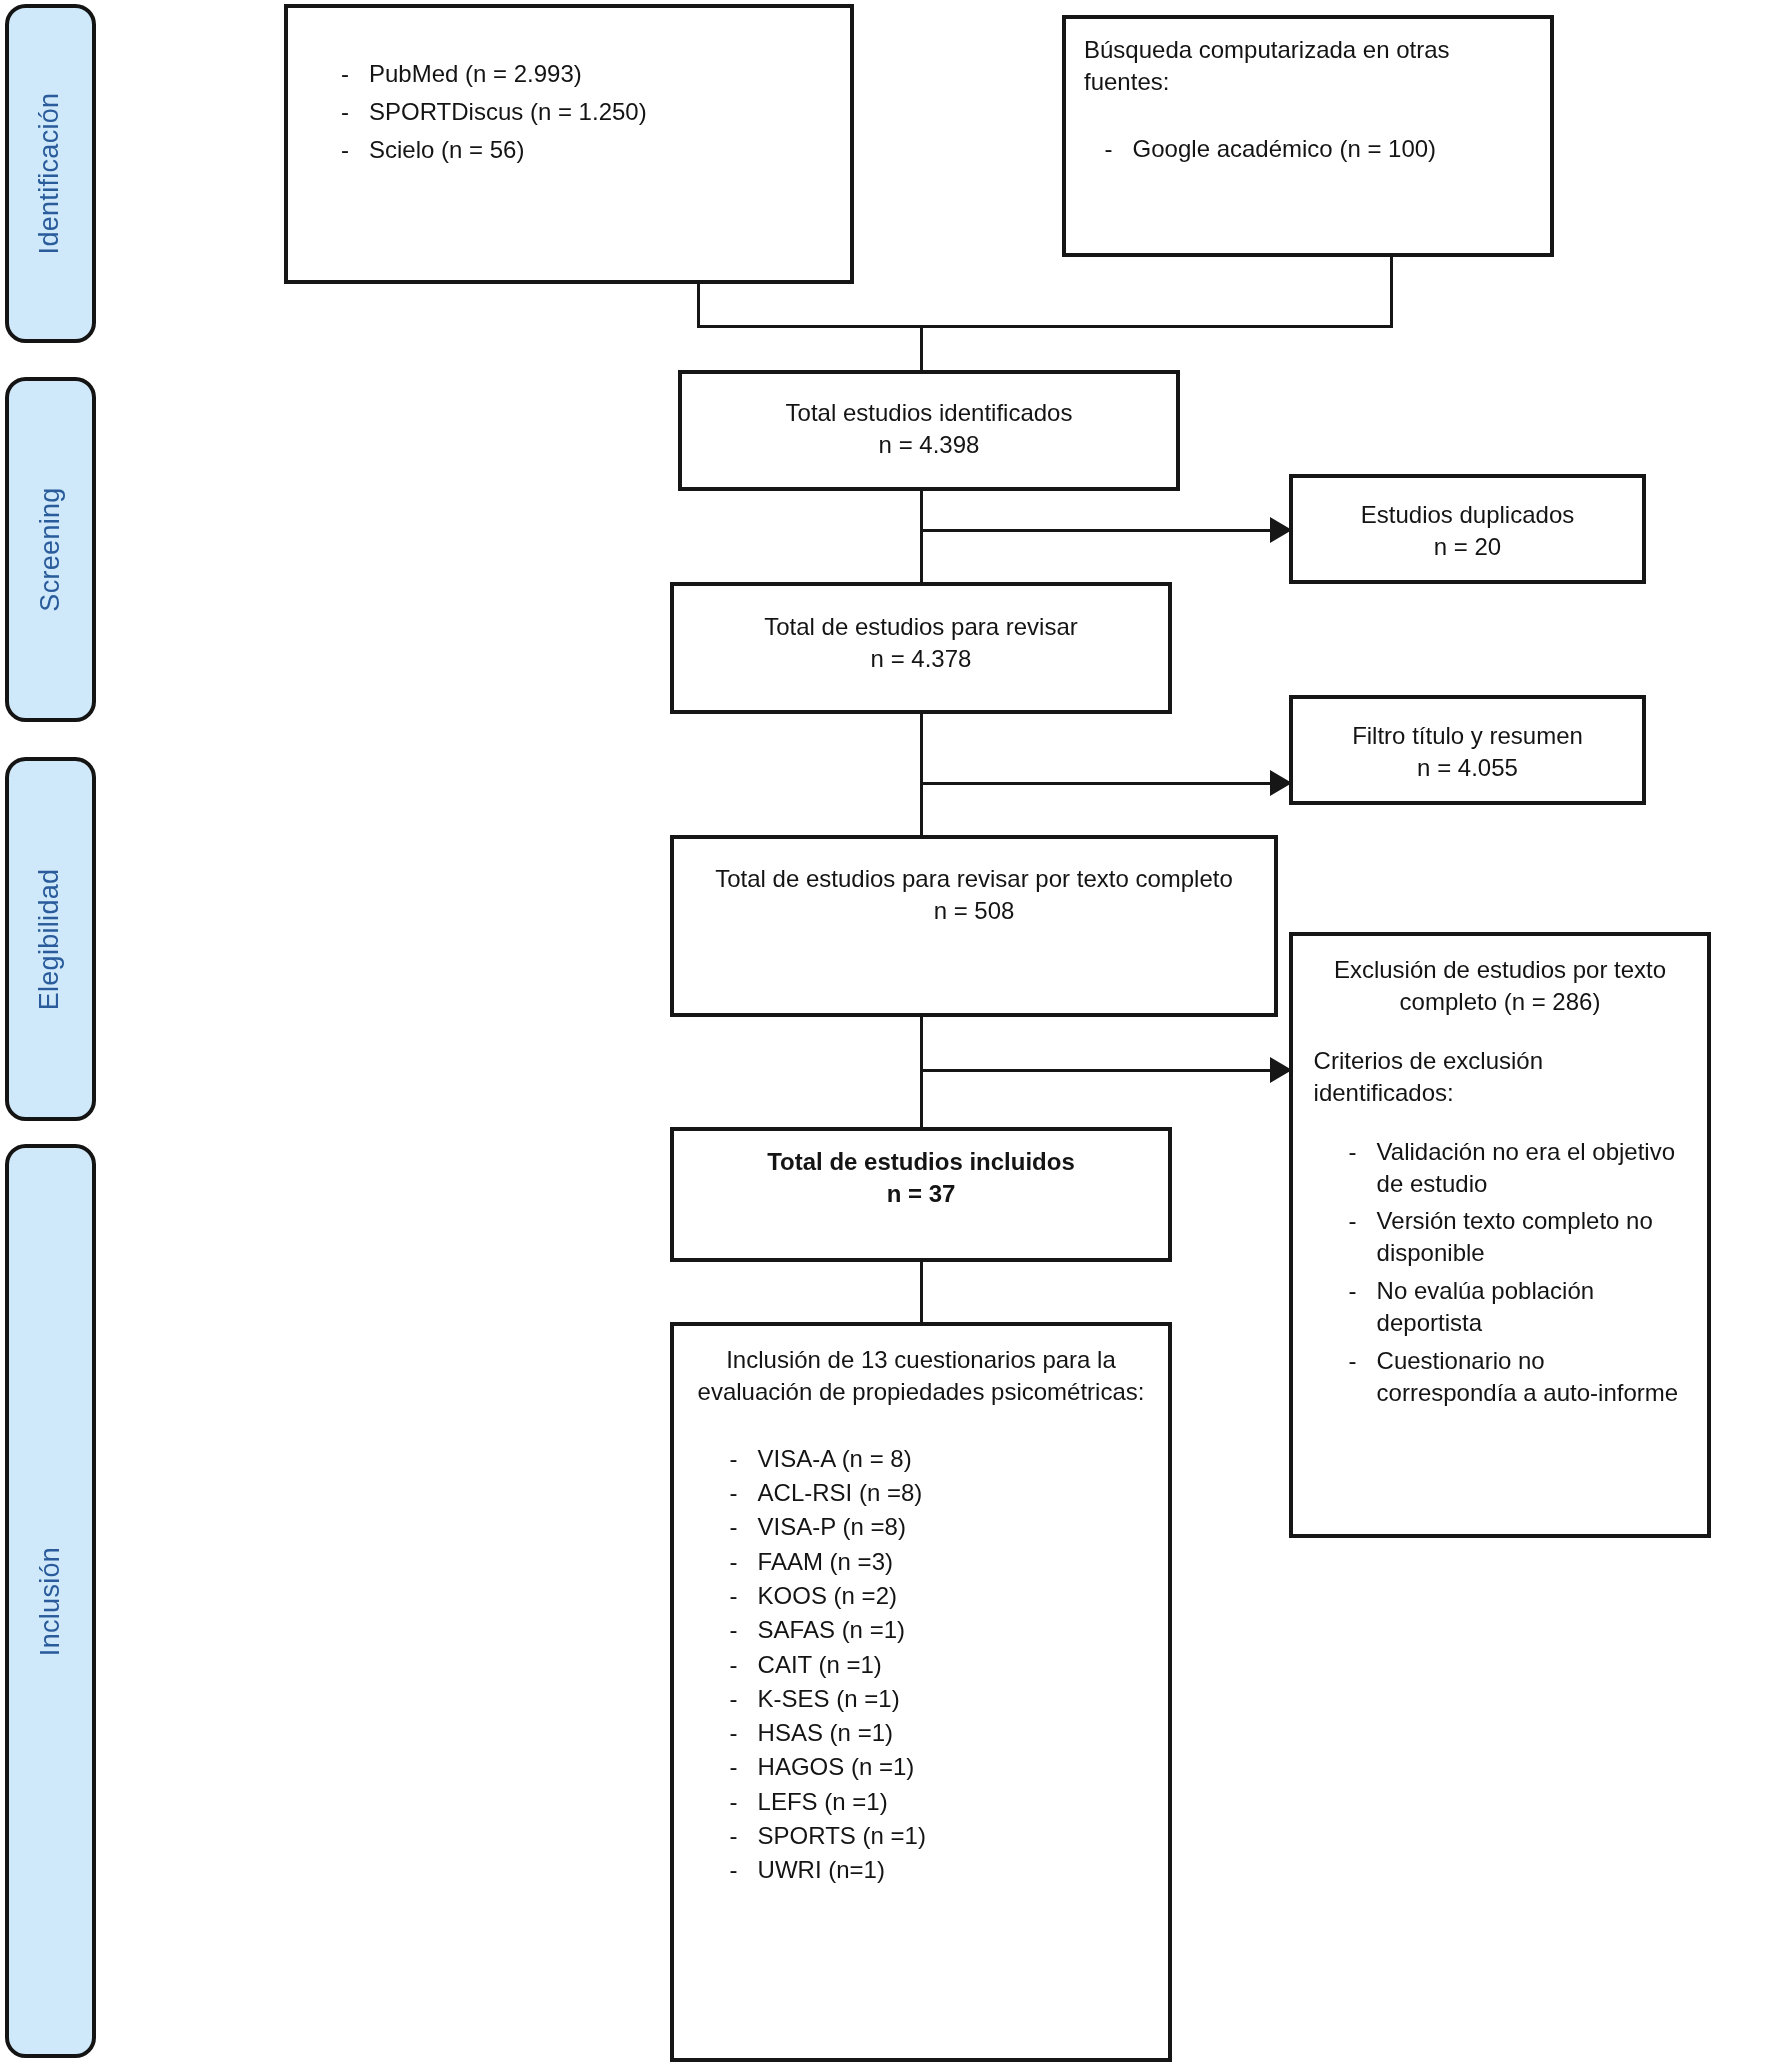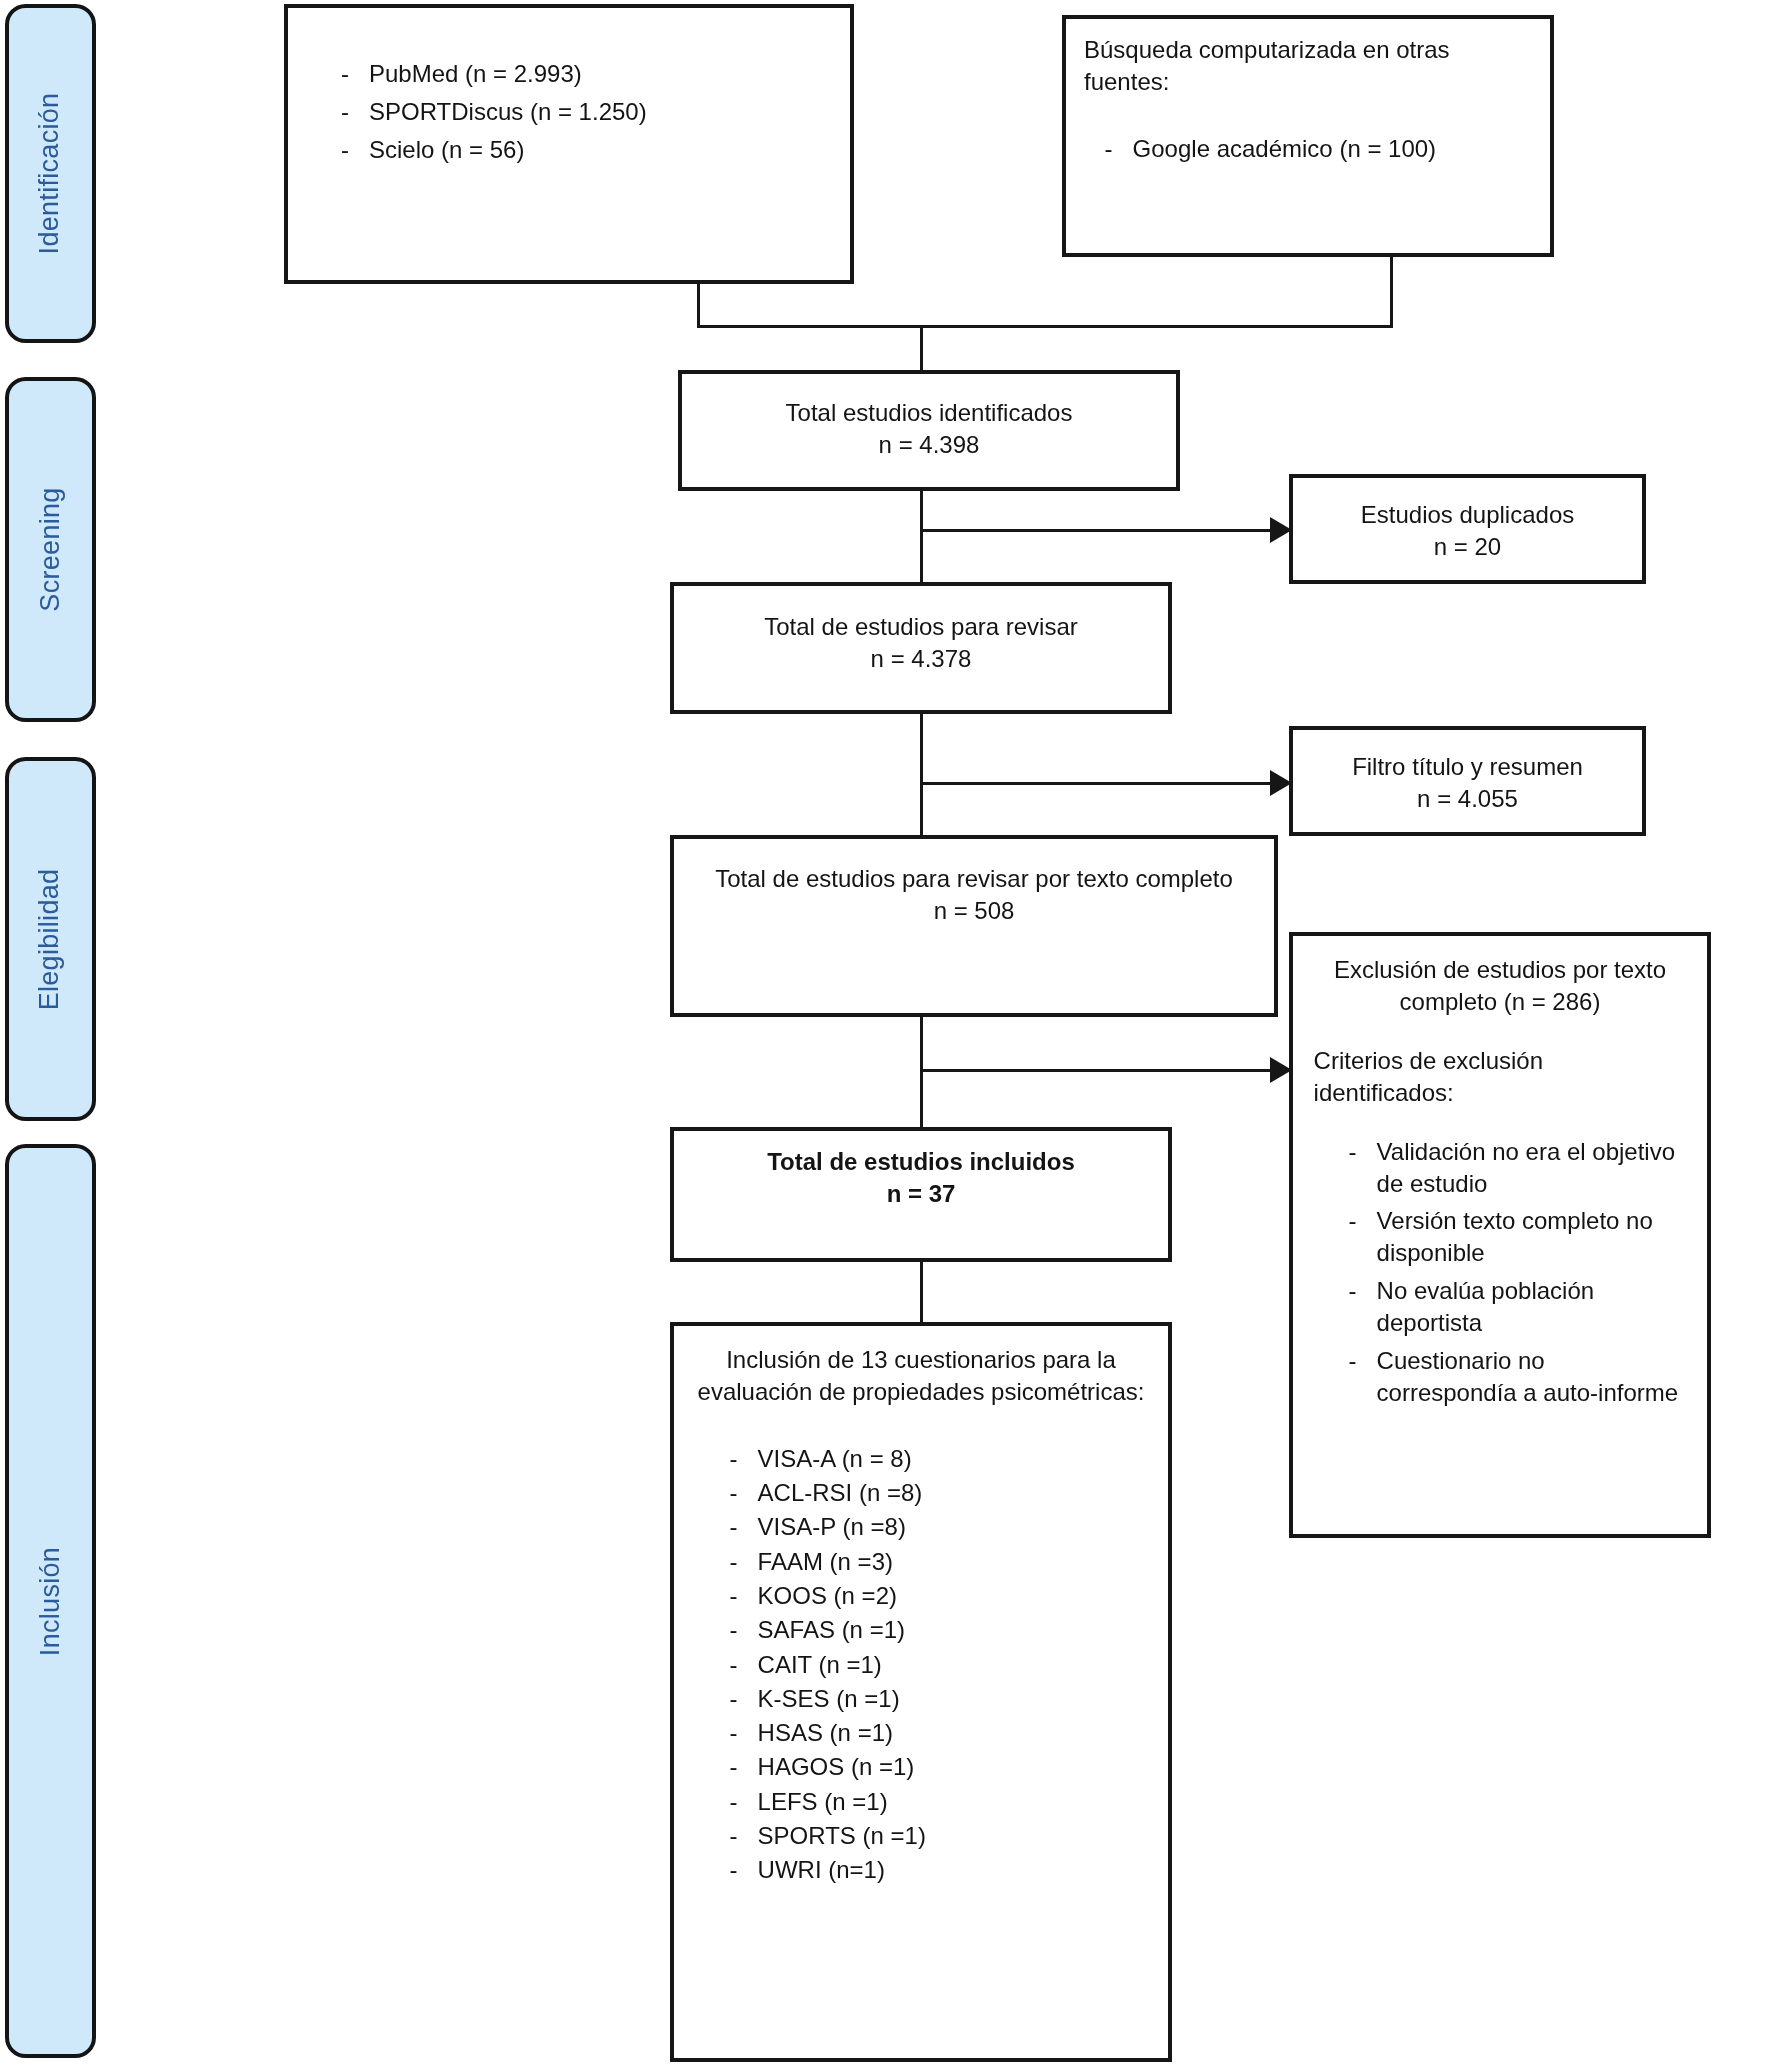--- a/index.html
+++ b/index.html
@@ -185,21 +185,21 @@
     <div class="body" style="padding-top:25.4px;">
       <p class="ttl center">Total de estudios para revisar</p>
       <p class="ttl center">n = 4.378</p>
     </div>
   </div>
 
   <div class="vline" style="left:920px; top:714px; height:121px;"></div>
   <div class="hline" style="left:920px; top:782px; width:357px;"></div>
   <div class="arrowhead" style="left:1270px; top:770px;"></div>
 
-  <div class="box" style="left:1289px; top:726px; width:357px; height:110px;">
+  <div class="box" style="left:1289px; top:695px; width:357px; height:110px;">
     <div class="body" style="padding-top:20.6px;">
       <p class="ttl center">Filtro título y resumen</p>
       <p class="ttl center">n = 4.055</p>
     </div>
   </div>
 
   <div class="box" style="left:670px; top:835px; width:608px; height:182px;">
     <div class="body" style="padding-top:24px;">
       <p class="ttl center">Total de estudios para revisar por texto completo</p>
       <p class="ttl center">n = 508</p>

